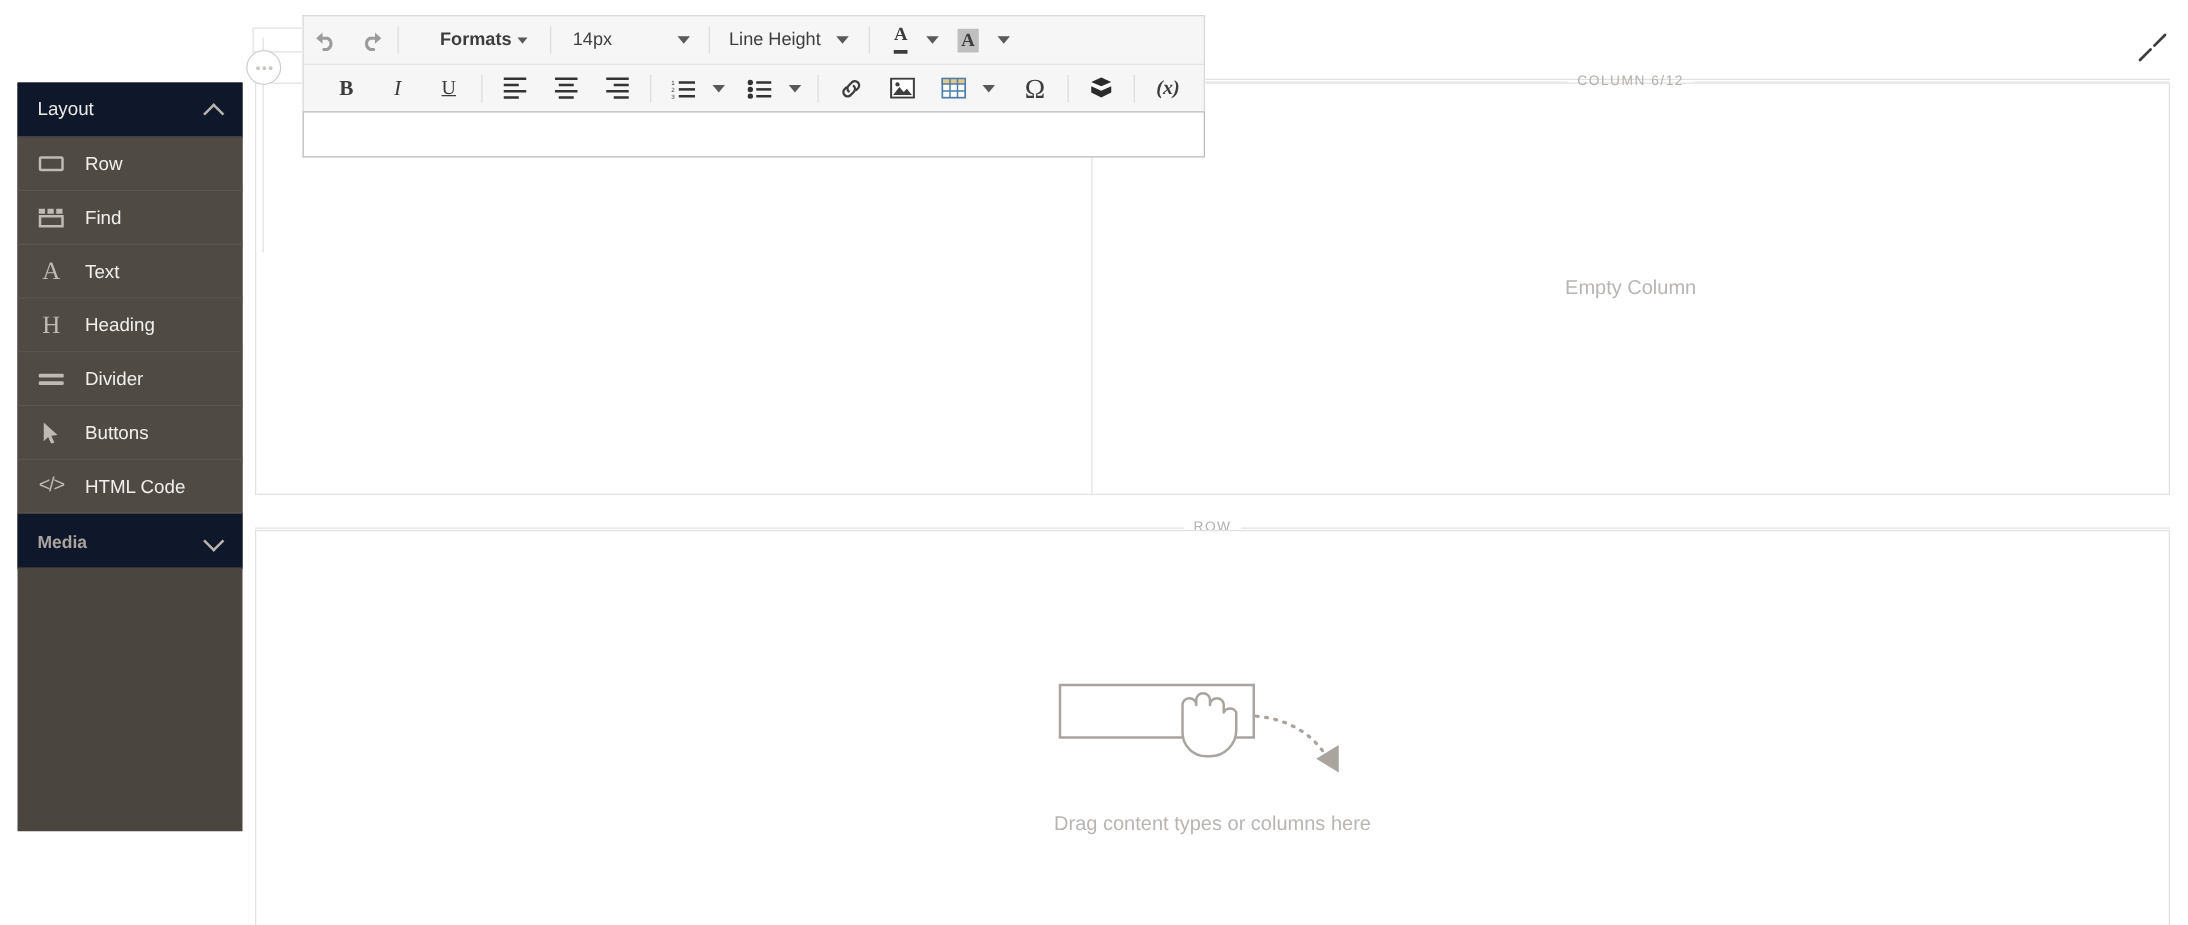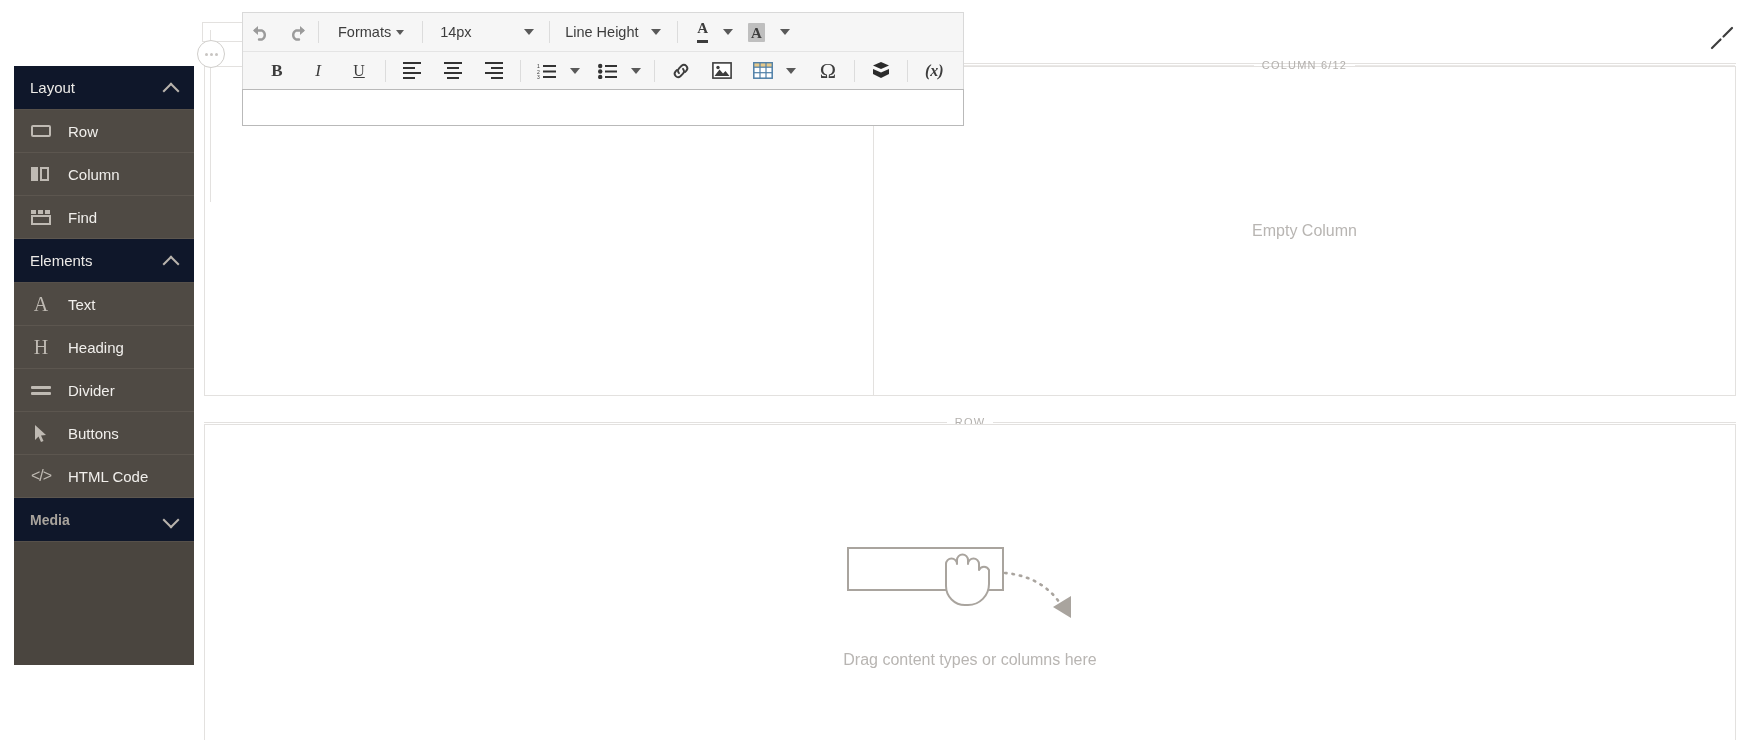--- a/index.html
+++ b/index.html
@@ -235,43 +235,30 @@
     </div>
 
     <div class="sb-item">
       <span class="gi">
           <span class="g-row"></span>
         </span>
       <span>Row</span>
     </div>
     <div class="sb-item">
       <span class="gi">
-          <span class="g-col">
-            <i></i>
-            <i></i>
-          </span>
-        </span>
-      <span>Column</span>
-    </div>
-    <div class="sb-item">
-      <span class="gi">
           <span class="g-tabs">
             <b></b>
             <b></b>
             <b></b>
             <u></u>
           </span>
         </span>
       <span>Find</span>
     </div>
 
-    <div class="sb-group">
-      <span>Elements</span>
-      <span class="chev"></span>
-    </div>
 
     <div class="sb-item">
       <span class="gi">
           <span class="g-serif">A</span>
         </span>
       <span>Text</span>
     </div>
     <div class="sb-item">
       <span class="gi">
           <span class="g-serif">H</span>
@@ -328,21 +315,21 @@
           </svg>
         </div>
         <div class="tbtn">
           <svg width="20" height="18" viewBox="0 0 20 18">
             <path d="M13 3 L18 7.5 L13 12 Z" fill="#9b9b9b"></path>
             <path d="M16 7.5 h-7 a5 5 0 0 0 0 9 h3" fill="none" stroke="#9b9b9b" stroke-width="2.4" stroke-linecap="round"></path>
           </svg>
         </div>
         <span class="sep"></span>
 
-        <div class="tsel" style="margin-left:10px;">
+        <div class="tsel" style="margin-left:24px;font-weight:bold;">
           <span class="lbl">Formats</span>
           <span class="caret sm"></span>
         </div>
         <span class="sep" style="margin-left:12px;"></span>
 
         <div class="tsel fixw" style="justify-content:space-between;padding:0 12px 0 14px;">
           <span class="lbl">14px</span>
           <span class="caret"></span>
         </div>
         <span class="sep"></span>

